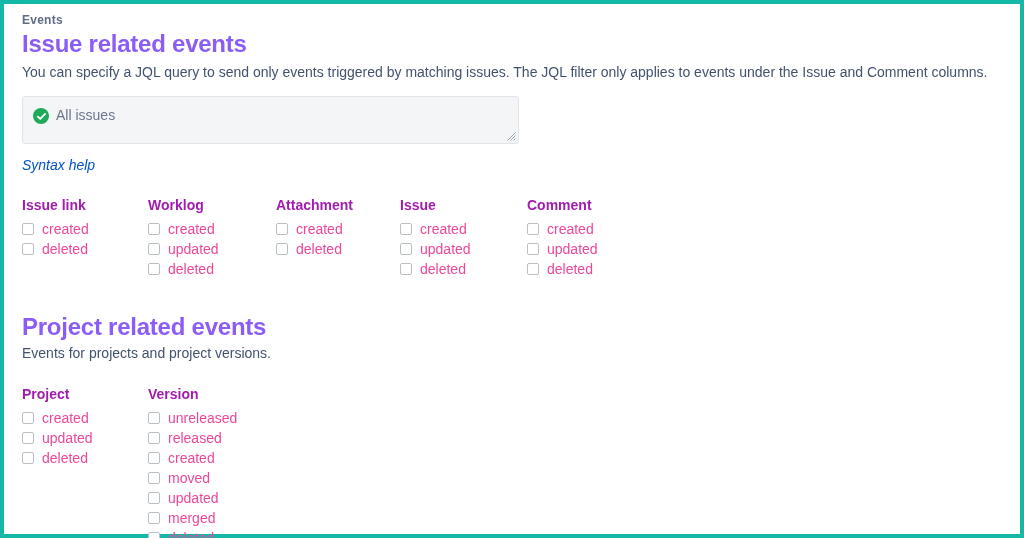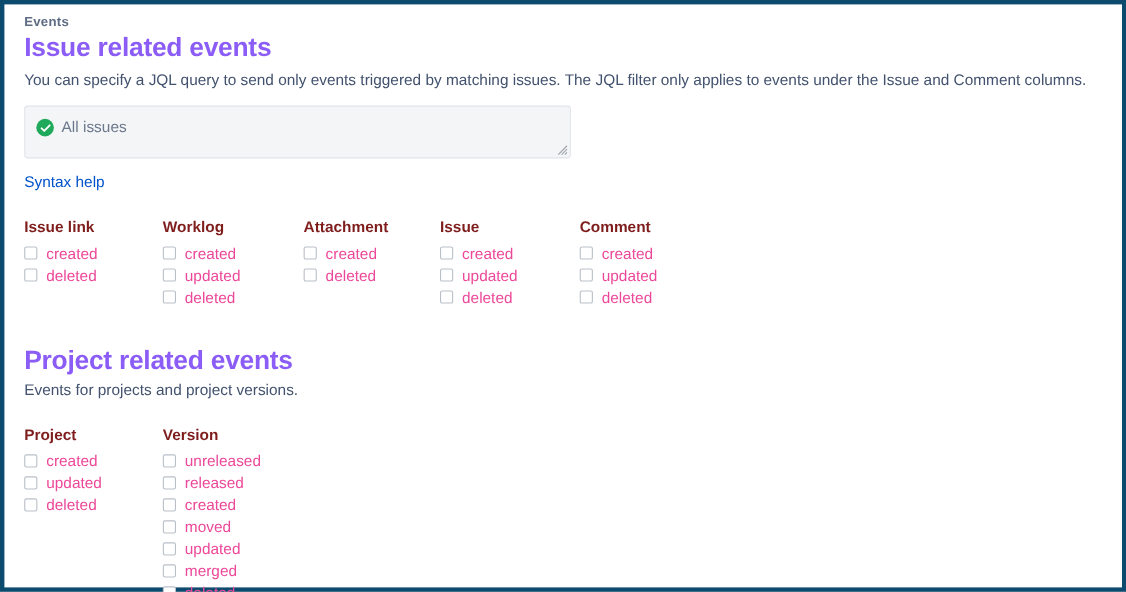--- a/index.html
+++ b/index.html
@@ -15,21 +15,21 @@
     -webkit-font-smoothing: antialiased;
   }
 
   #page-frame {
     position: absolute;
     left: 0;
     top: 0;
     width: 1024px;
     height: 538px;
     box-sizing: border-box;
-    border: 4px solid #0c4a6e;
+    border: 4px solid #14b8a6;
     background: #ffffff;
   }
 
   #content {
     position: absolute;
     left: 18px;
     top: 8px;
     width: 994px;
   }
 
@@ -103,31 +103,32 @@
   }
 
   .syntax-help {
     display: inline-block;
     margin-top: 12px;
     font-size: 14px;
     color: #0052CC;
     line-height: 18px;
     text-decoration: none;
     cursor: pointer;
+    font-style: italic;
   }
 
   
   .columns {
     display: flex;
     margin-top: 22px;
   }
   .col-head {
     font-size: 14px;
     font-weight: 700;
-    color: #7f1d1d;
+    color: #a21caf;
     line-height: 18px;
     margin-bottom: 5px;
   }
   .cbx-row {
     display: flex;
     align-items: center;
     height: 20px;
   }
   .cbx {
     box-sizing: border-box;

